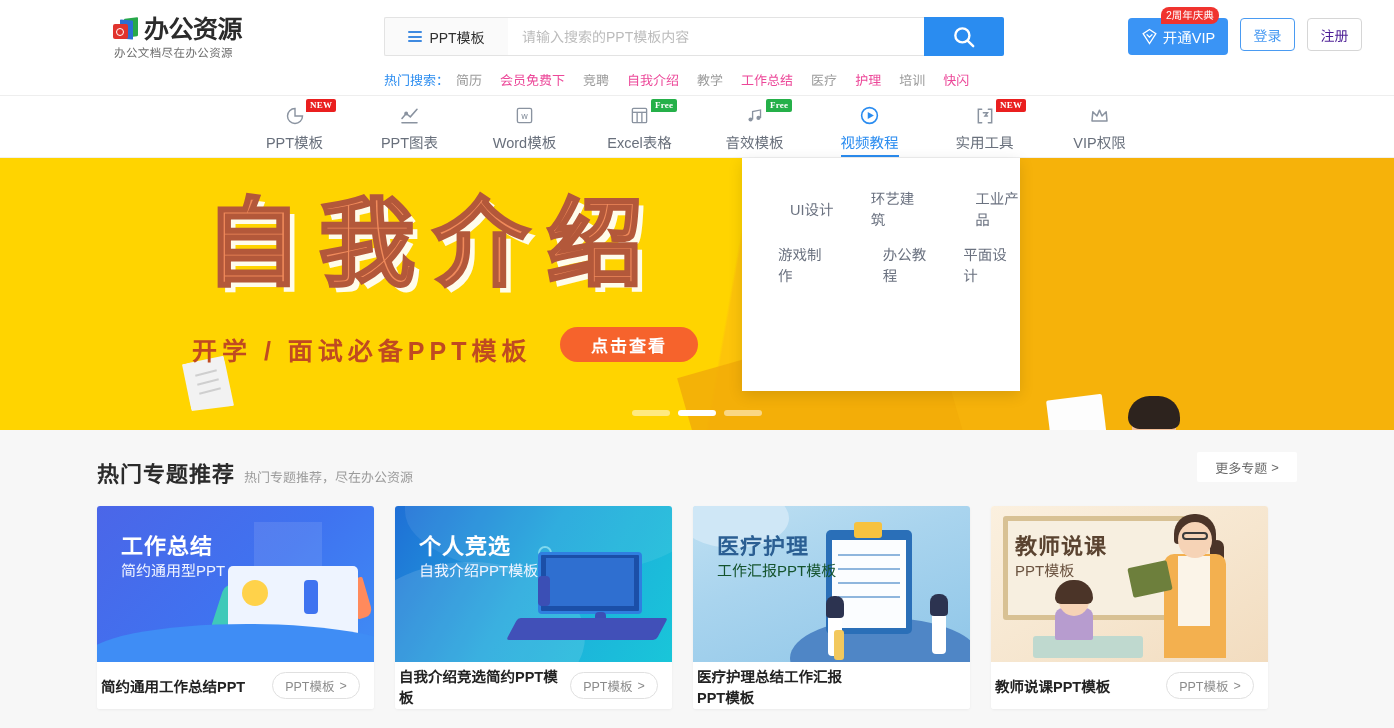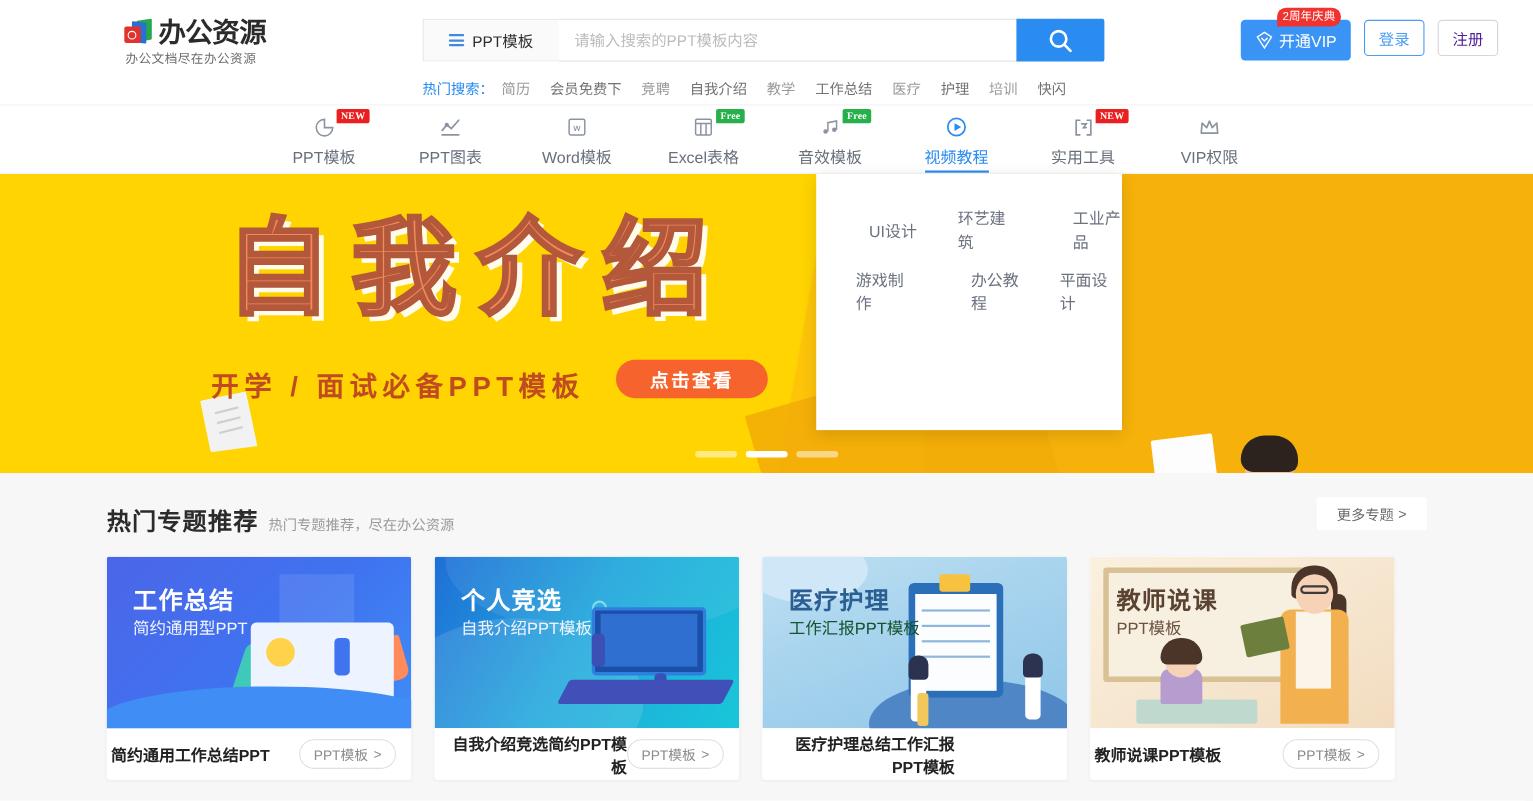--- a/index.html
+++ b/index.html
@@ -77,21 +77,21 @@
   }
   .search-btn svg { display:block; }
 
   
   .hot-row {
     position: absolute; left: 384px; top: 70px;
     display: flex; align-items: center; font-size: 13px; gap: 0;
   }
   .hot-label { color: #2a8cf0; margin-right: 7px; }
   .hot-item { margin-right: 18px; cursor: pointer; }
-  .hot-item.blue { color: #737373; }
+  .hot-item.blue { color: #ec4899; }
   .hot-item.gray { color: #9a9a9a; }
 
   
   .hdr-right { position: absolute; right: 32px; top: 18px; display: flex; align-items: flex-start; gap: 12px; }
   .vip-btn {
     position: relative; width: 100px; height: 37px; background: #3a94f5;
     border-radius: 4px; display: flex; align-items: center; justify-content: center;
     gap: 5px; cursor: pointer;
   }
   .vip-btn .vip-label { color: #fff; font-size: 14.5px; }
@@ -216,21 +216,21 @@
   .dots {
     position: absolute; left: 50%; transform: translateX(-50%); bottom: 14px;
     display: flex; gap: 8px; z-index: 5;
   }
   .dot { width: 38px; height: 6px; border-radius: 3px; background: rgba(255,255,255,0.5); cursor: pointer; }
   .dot.active { background: #ffffff; }
 
   
   .main { background: #f7f7f7; height: calc(728px - 96px - 62px - 272px); }
   .section {
-    width: 1200px; margin: 0 auto; position: relative; padding-top: 26px; text-align: right;
+    width: 1200px; margin: 0 auto; position: relative; padding-top: 26px;
   }
   .sec-head { display: flex; align-items: baseline; position: relative; height: 40px; }
   .sec-title { font-size: 22px; font-weight: bold; color: #2b2b2b; letter-spacing: 1px; }
   .sec-sub { font-size: 13px; color: #9b9b9b; margin-left: 9px; }
   .more-btn {
     position: absolute; right: 0; top: -4px; width: 100px; height: 30px; background: #fff;
     border-radius: 2px; display: flex; align-items: center; justify-content: center;
     font-size: 13px; color: #6b6b6b; cursor: pointer; gap: 4px;
   }
   .cards { display: flex; gap: 21px; margin-top: 10px; }

